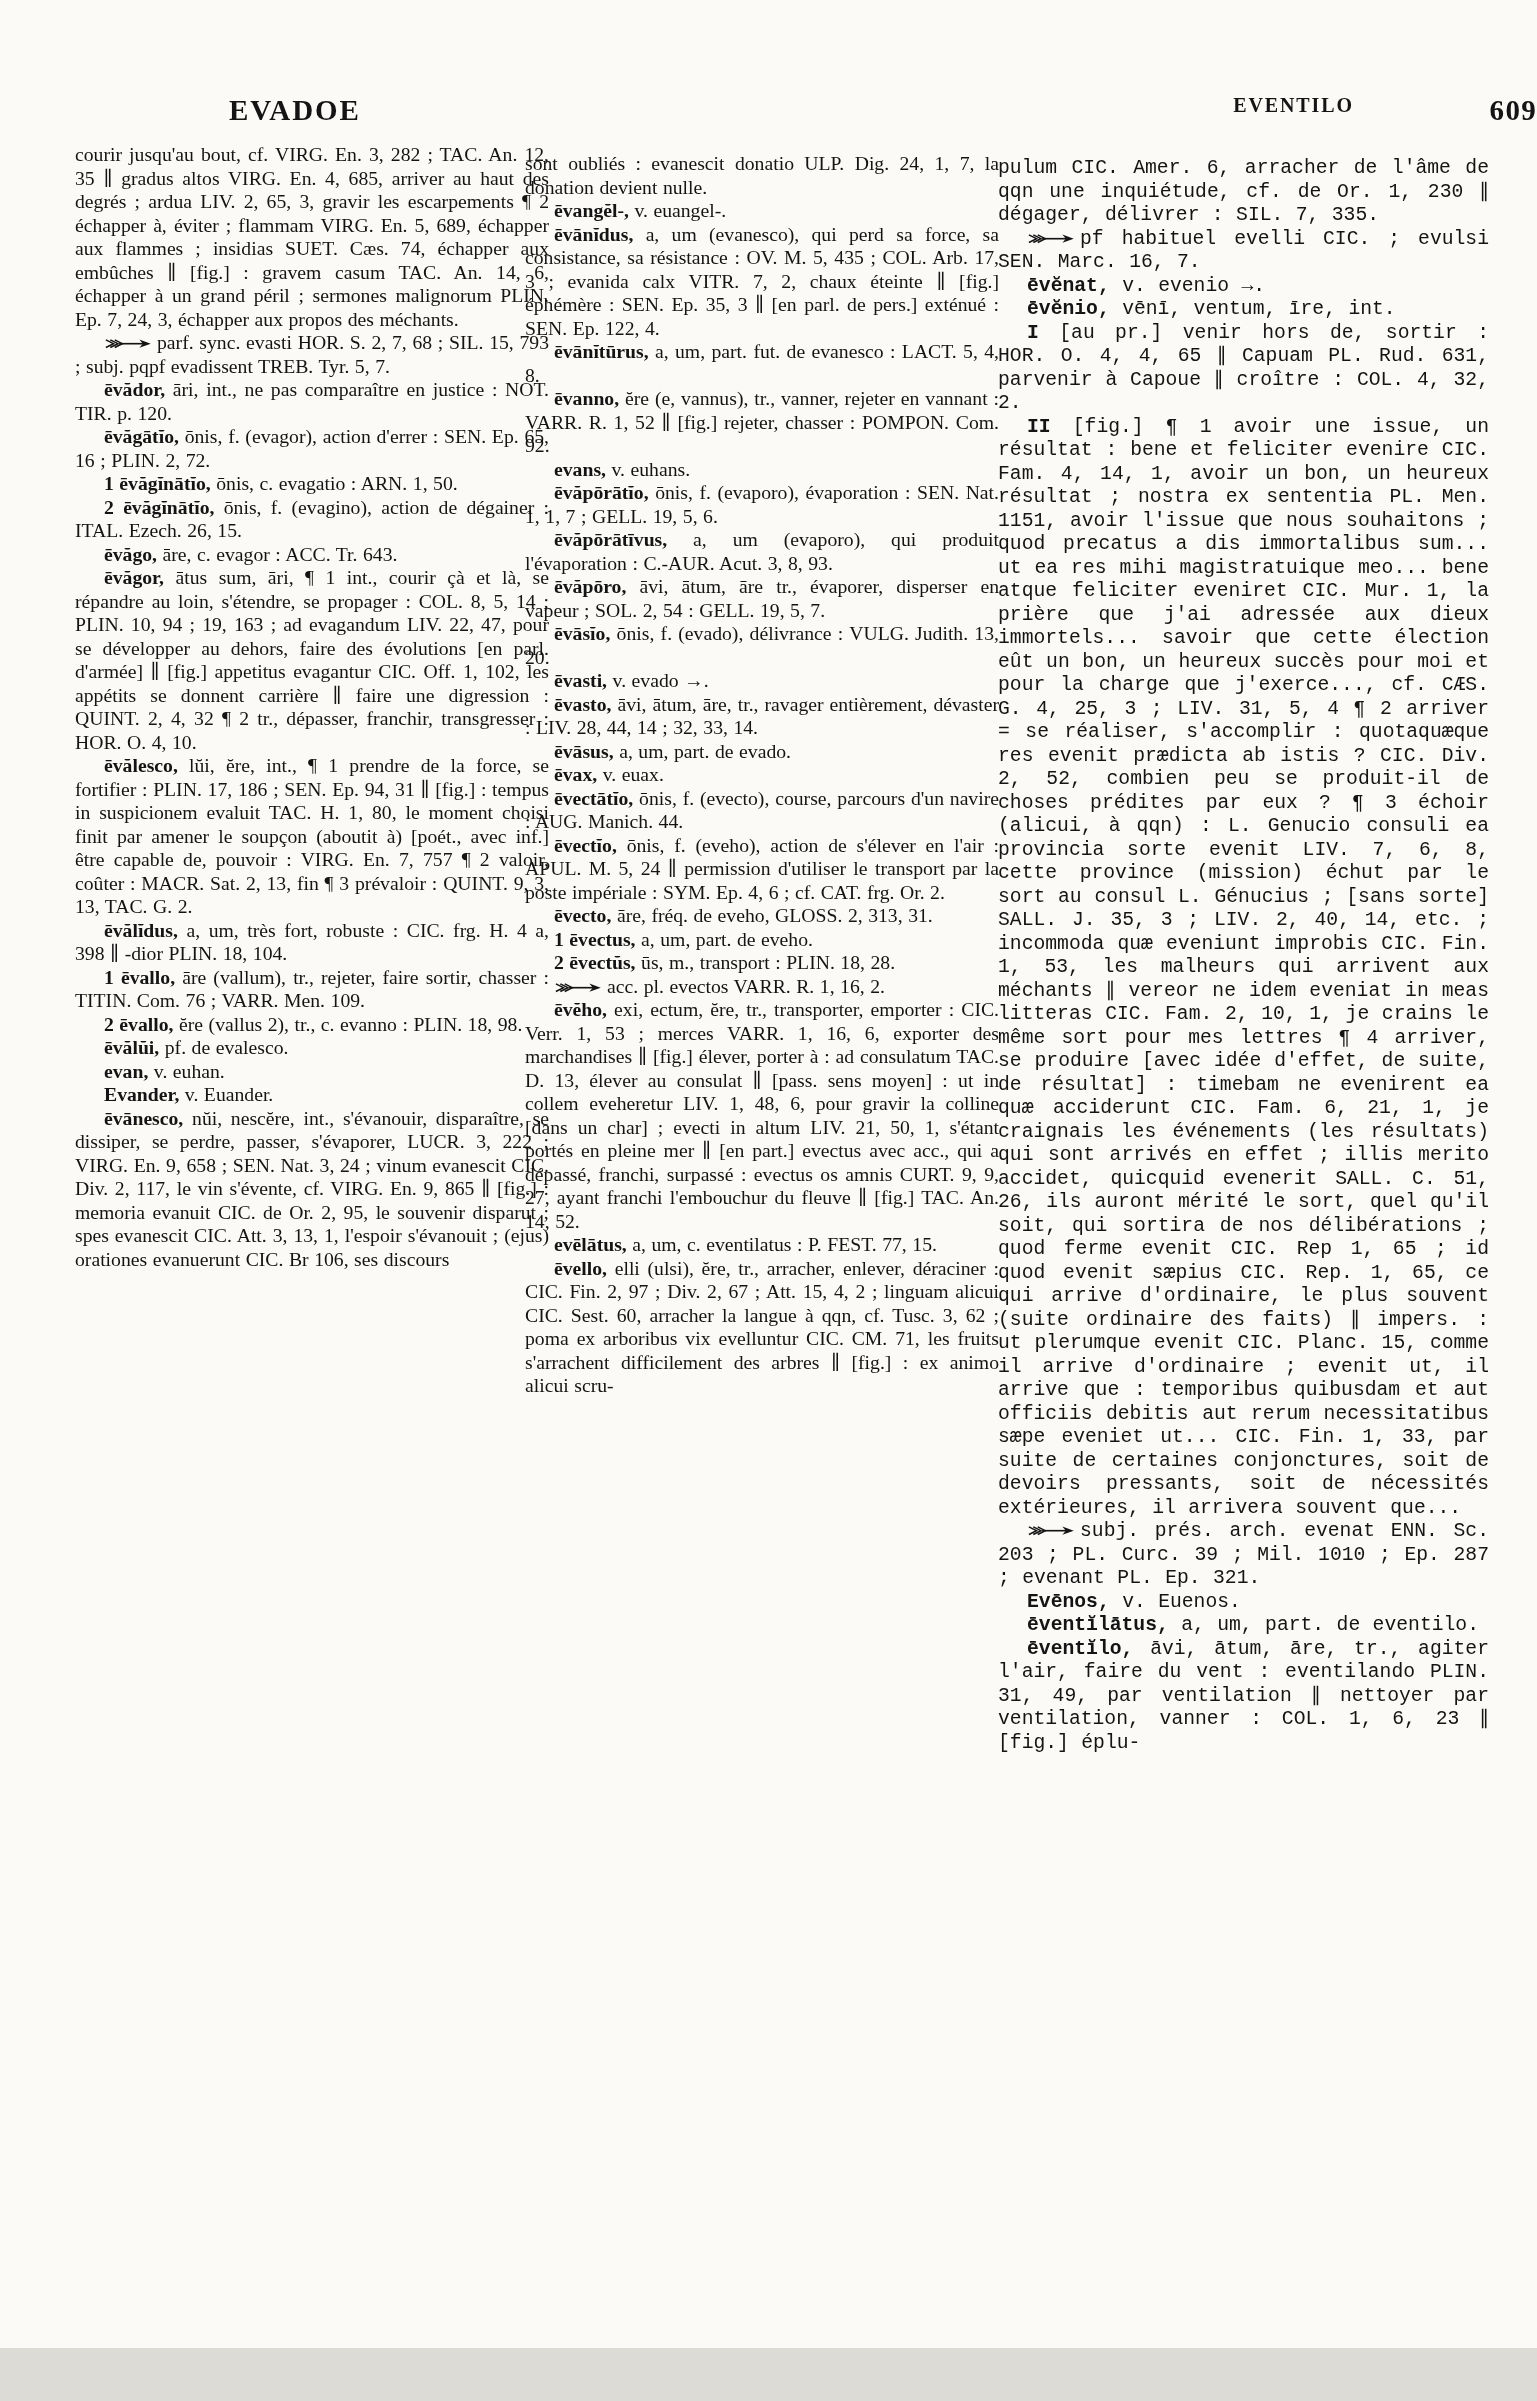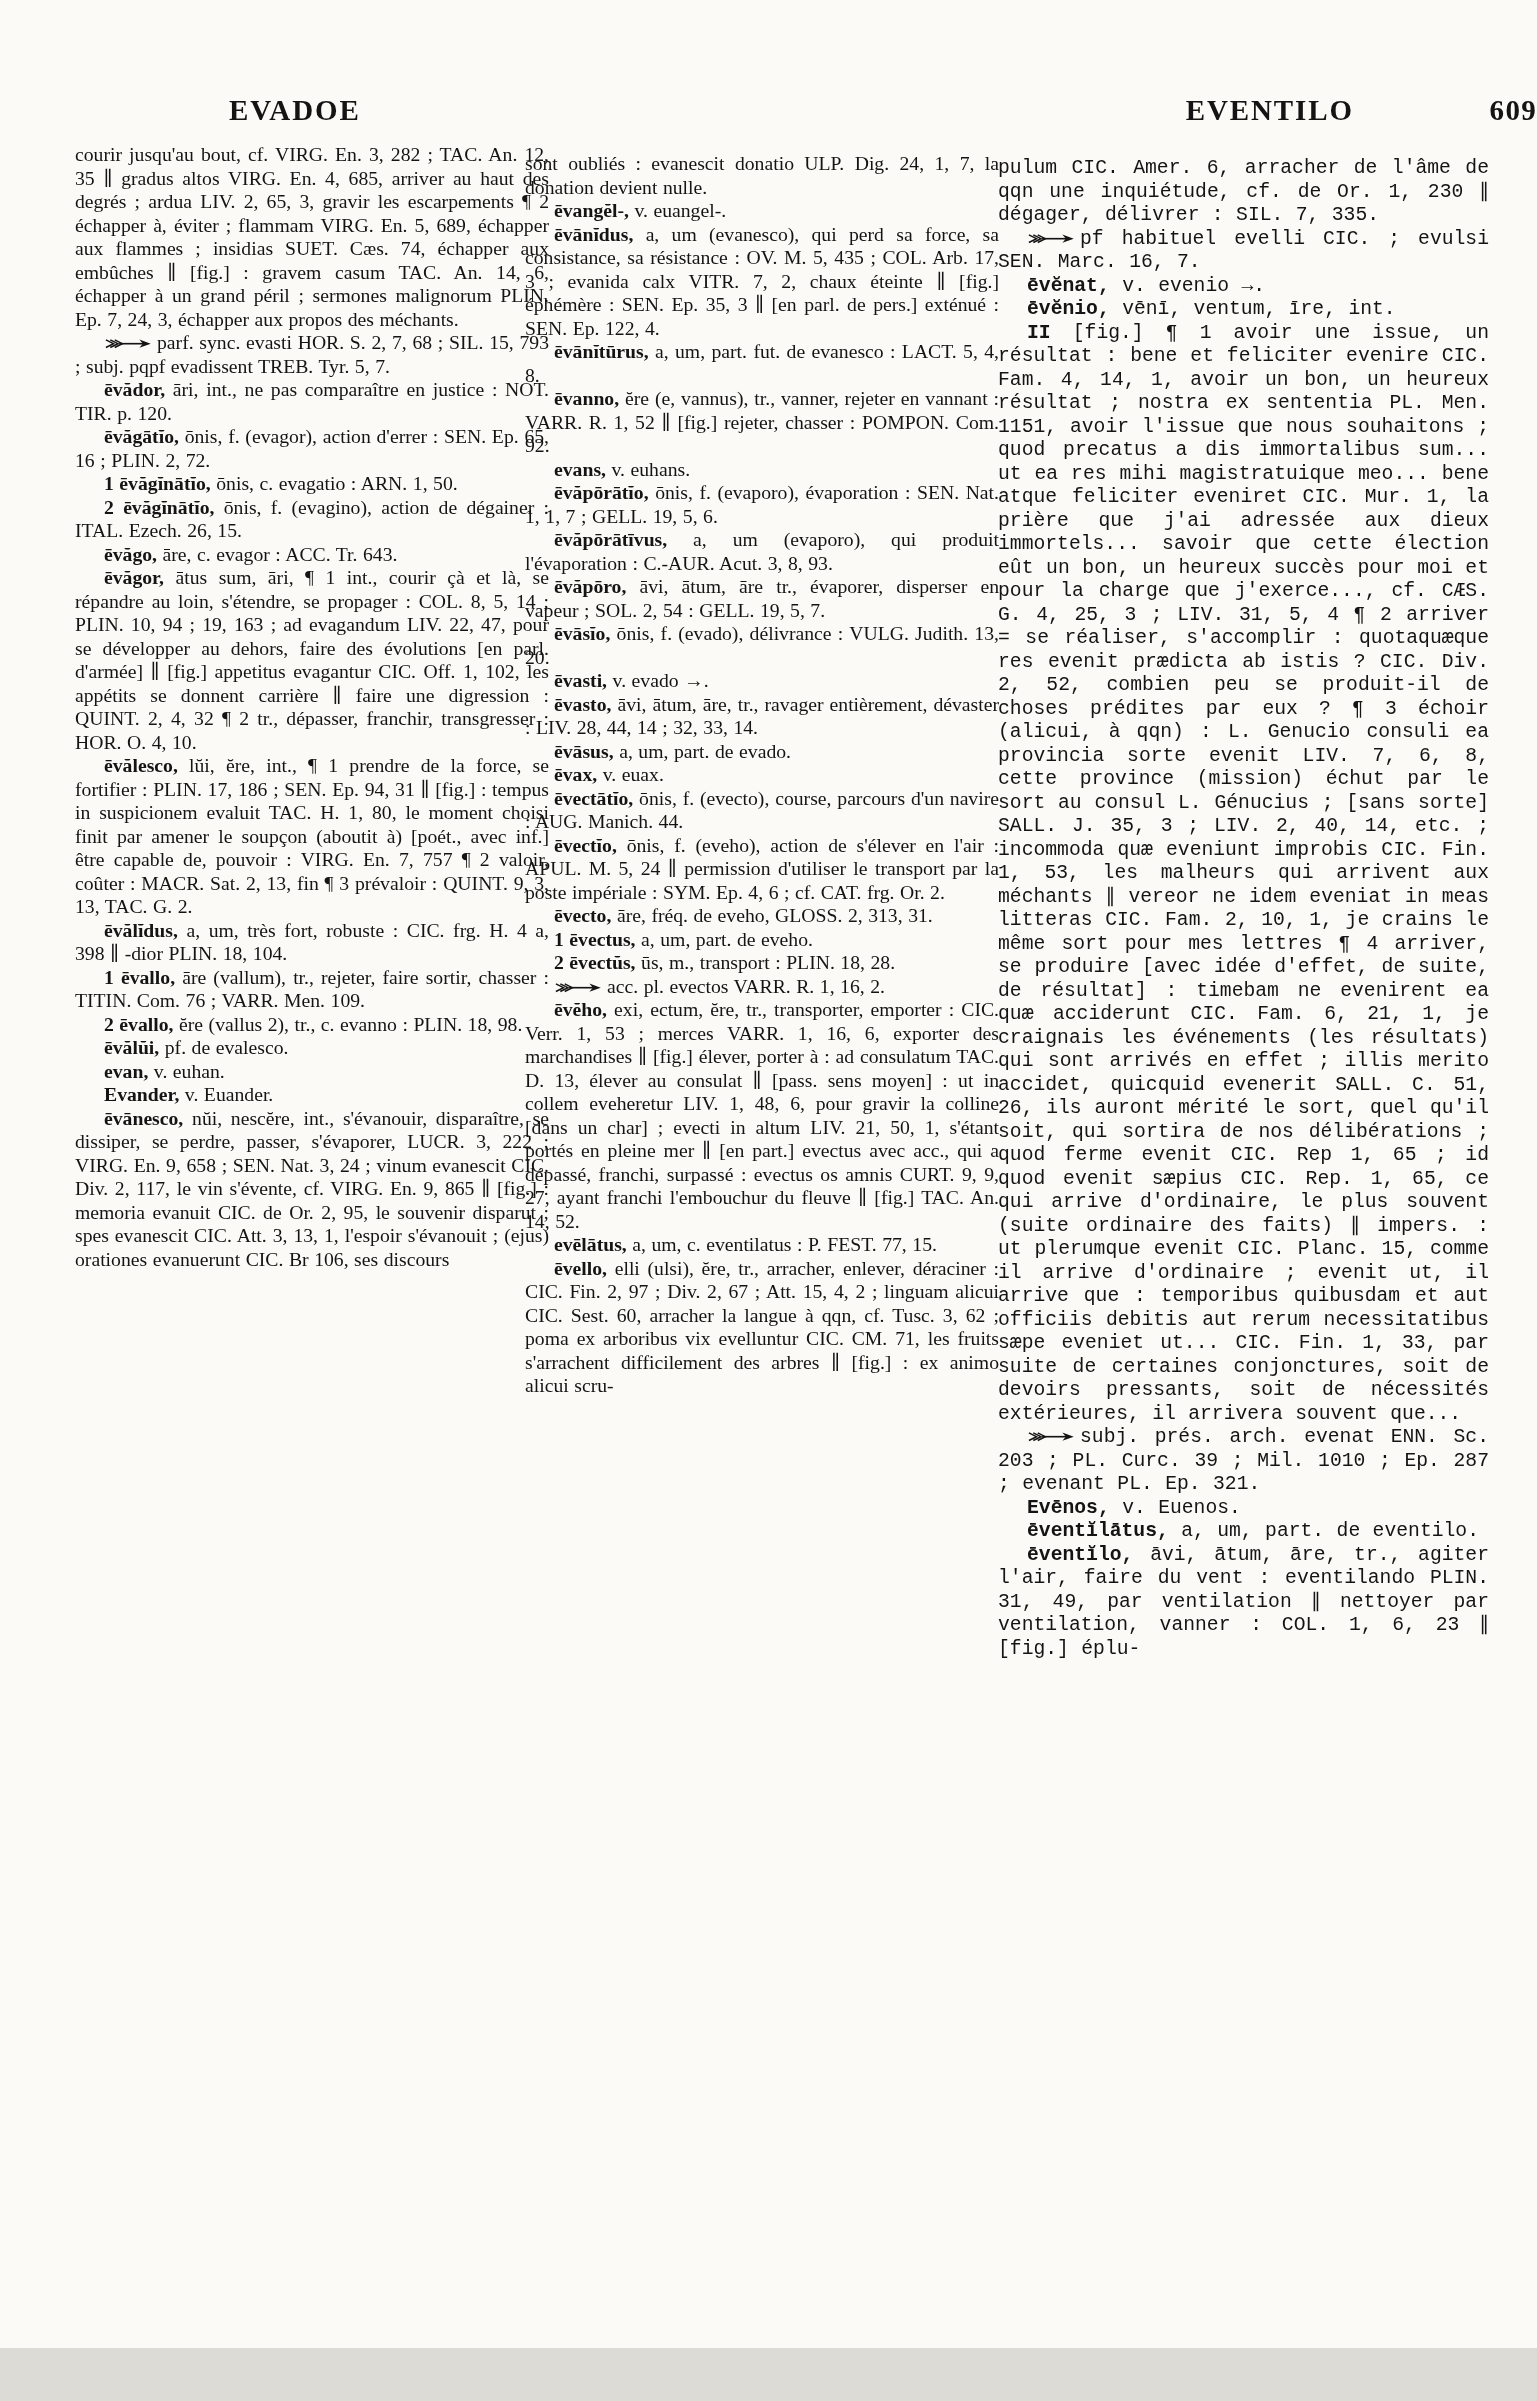--- a/index.html
+++ b/index.html
@@ -7,21 +7,21 @@
     position:relative;
     width:1537px;height:2348px;
     background:#fbfaf6;
     font-family:"Liberation Serif","DejaVu Serif","DejaVu Sans",serif;
     color:#141414;
     overflow:hidden;
   }
   .running-head{position:absolute;top:94px;left:0;width:100%;height:44px;}
   .rh-left{position:absolute;left:229px;font-weight:700;font-size:29px;letter-spacing:1.9px;}
   .rh-center{position:absolute;left:0;width:100%;text-align:right;font-weight:700;font-size:29px;letter-spacing:1.3px;}
-  .rh-right{position:absolute;right:183px;font-weight:700;font-size:29px;letter-spacing:1.9px;}
+  .rh-right{position:absolute;right:183px;font-weight:700;font-size:20px;letter-spacing:1.9px;}
   .column{position:absolute;top:143px;}
   #col1{left:75px;width:474px;}
   #col2{left:525px;width:474px;top:152px;}
   #col3{left:998px;width:491px;top:157px;font-family:Liberation Mono, monospace;}
   .column p{
     margin:0;
     font-size:19.7px;
     line-height:23.5px;
     text-align:justify;
     text-indent:29px;
@@ -101,20 +101,21 @@
     </div>
   <div class="column" id="col3">
       <p class="cont"><span>pulum CIC. Amer. 6, arracher de l'âme de qqn une inquiétude, cf. de Or. 1, 230 ∥ dégager, délivrer : SIL. 7, 335.</span></p>
       <p class="note"><svg class="arrow" viewBox="0 0 76 18" xmlns="http://www.w3.org/2000/svg">
           <path d="M3 3 L15 9 L3 15 M10 3 L22 9 L10 15 M17 3 L29 9 L17 15" stroke="#141414" stroke-width="2.4" fill="none"></path>
           <line x1="24" y1="9" x2="66" y2="9" stroke="#141414" stroke-width="2.6"></line>
           <path d="M74 9 L56 2.5 L61.5 9 L56 15.5 Z" fill="#141414"></path>
         </svg><span>pf habituel evelli CIC. ; evulsi SEN. Marc. 16, 7.</span></p>
       <p class="entry"><b class="head">ēvĕnat, </b><span>v. evenio →.</span></p>
       <p class="entry"><b class="head">ēvĕnio, </b><span>vēnī, ventum, īre, int.</span></p>
+      <p class="section"><b class="head">I </b><span>[au pr.] venir hors de, sortir : HOR. O. 4, 4, 65 ∥ Capuam PL. Rud. 631, parvenir à Capoue ∥ croître : COL. 4, 32, 2.</span></p>
       <p class="section"><b class="head">II </b><span>[fig.] ¶ 1 avoir une issue, un résultat : bene et feliciter evenire CIC. Fam. 4, 14, 1, avoir un bon, un heureux résultat ; nostra ex sententia PL. Men. 1151, avoir l'issue que nous souhaitons ; quod precatus a dis immortalibus sum... ut ea res mihi magistratuique meo... bene atque feliciter eveniret CIC. Mur. 1, la prière que j'ai adressée aux dieux immortels... savoir que cette élection eût un bon, un heureux succès pour moi et pour la charge que j'exerce..., cf. CÆS. G. 4, 25, 3 ; LIV. 31, 5, 4 ¶ 2 arriver = se réaliser, s'accomplir : quotaquæque res evenit prædicta ab istis ? CIC. Div. 2, 52, combien peu se produit-il de choses prédites par eux ? ¶ 3 échoir (alicui, à qqn) : L. Genucio consuli ea provincia sorte evenit LIV. 7, 6, 8, cette province (mission) échut par le sort au consul L. Génucius ; [sans sorte] SALL. J. 35, 3 ; LIV. 2, 40, 14, etc. ; incommoda quæ eveniunt improbis CIC. Fin. 1, 53, les malheurs qui arrivent aux méchants ∥ vereor ne idem eveniat in meas litteras CIC. Fam. 2, 10, 1, je crains le même sort pour mes lettres ¶ 4 arriver, se produire [avec idée d'effet, de suite, de résultat] : timebam ne evenirent ea quæ acciderunt CIC. Fam. 6, 21, 1, je craignais les événements (les résultats) qui sont arrivés en effet ; illis merito accidet, quicquid evenerit SALL. C. 51, 26, ils auront mérité le sort, quel qu'il soit, qui sortira de nos délibérations ; quod ferme evenit CIC. Rep 1, 65 ; id quod evenit sæpius CIC. Rep. 1, 65, ce qui arrive d'ordinaire, le plus souvent (suite ordinaire des faits) ∥ impers. : ut plerumque evenit CIC. Planc. 15, comme il arrive d'ordinaire ; evenit ut, il arrive que : temporibus quibusdam et aut officiis debitis aut rerum necessitatibus sæpe eveniet ut... CIC. Fin. 1, 33, par suite de certaines conjonctures, soit de devoirs pressants, soit de nécessités extérieures, il arrivera souvent que...</span></p>
       <p class="note"><svg class="arrow" viewBox="0 0 76 18" xmlns="http://www.w3.org/2000/svg">
           <path d="M3 3 L15 9 L3 15 M10 3 L22 9 L10 15 M17 3 L29 9 L17 15" stroke="#141414" stroke-width="2.4" fill="none"></path>
           <line x1="24" y1="9" x2="66" y2="9" stroke="#141414" stroke-width="2.6"></line>
           <path d="M74 9 L56 2.5 L61.5 9 L56 15.5 Z" fill="#141414"></path>
         </svg><span>subj. prés. arch. evenat ENN. Sc. 203 ; PL. Curc. 39 ; Mil. 1010 ; Ep. 287 ; evenant PL. Ep. 321.</span></p>
       <p class="entry"><b class="head">Evēnos, </b><span>v. Euenos.</span></p>
       <p class="entry"><b class="head">ēventĭlātus, </b><span>a, um, part. de eventilo.</span></p>
       <p class="entry"><b class="head">ēventĭlo, </b><span>āvi, ātum, āre, tr., agiter l'air, faire du vent : eventilando PLIN. 31, 49, par ventilation ∥ nettoyer par ventilation, vanner : COL. 1, 6, 23 ∥ [fig.] éplu-</span></p>
     </div>

